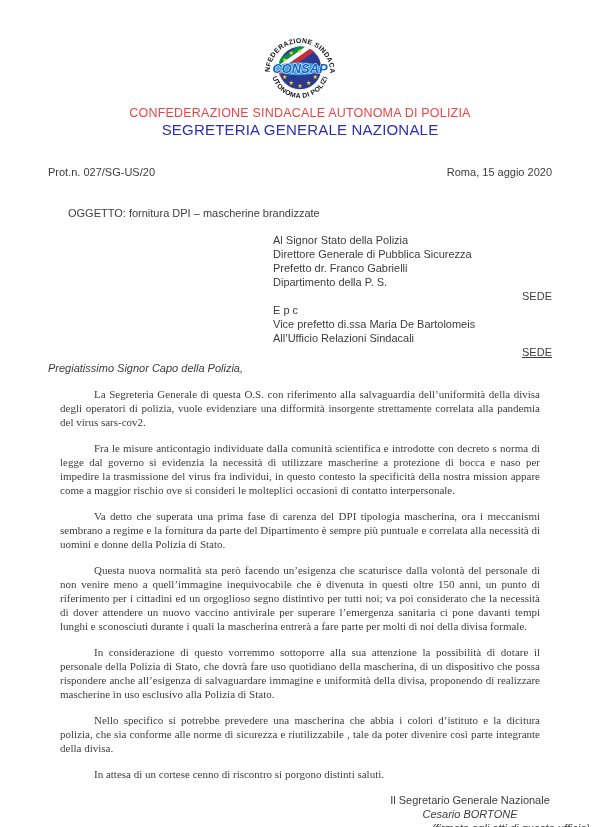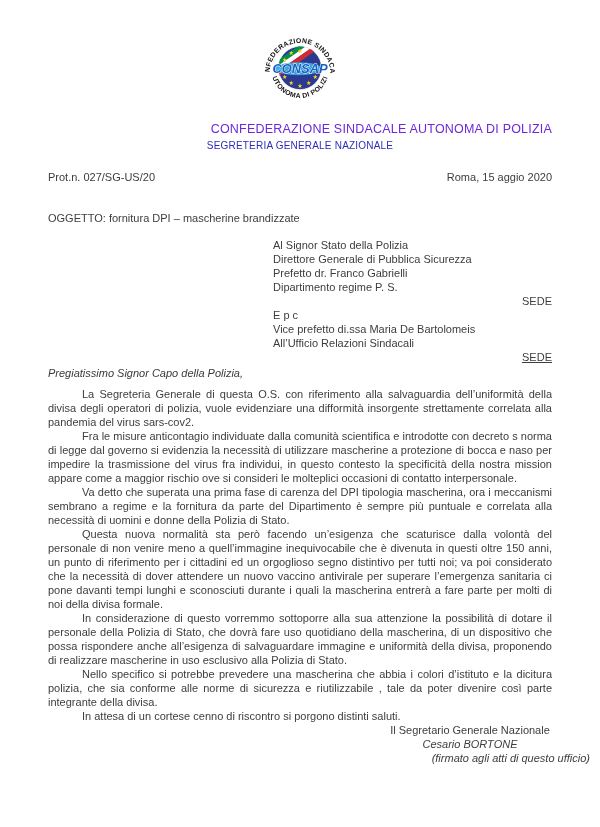--- a/index.html
+++ b/index.html
@@ -9,31 +9,31 @@
     box-sizing:border-box;
     padding:0 48px;
     background:#ffffff;
     font-family:"Liberation Sans", sans-serif;
     font-size:11px;
     line-height:14px;
     color:#3d3d3d;
     overflow:hidden;
   }
   .logo-wrap{text-align:center;padding-top:30px;height:76px;}
-  .org-name{margin-top:16px;text-align:right;font-size:12.5px;color:#6d28d9;letter-spacing:.2px;}
-  .division{margin-top:3px;text-align:center;font-size:10px;color:#2d2db8;letter-spacing:.2px;}
-  .meta-row{display:flex;justify-content:space-between;margin-top:17px;color:#3d3d3d;}
-  .subject{margin-top:27px;}
+  .org-name{margin-top:0;text-align:center;font-size:12.5px;color:#ef4444;letter-spacing:.2px;}
+  .division{margin-top:3px;text-align:center;font-size:15px;color:#2d2db8;letter-spacing:.2px;}
+  .meta-row{display:flex;justify-content:space-between;margin-top:28px;color:#3d3d3d;}
+  .subject{margin-top:27px;margin-left:20px;}
   .recipient-block{margin-left:225px;}
   .recipient-block.first{margin-top:13px;}
   .sede-line{text-align:right;}
   .sede-line.underlined span{text-decoration:underline;}
   .salutation{font-style:italic;margin-top:2px;color:#3a3a3a;}
   .body-text{margin-top:7px;}
-  .body-text p{margin:0;text-align:justify;text-indent:34px;}
+  .body-text p{margin:12px;text-align:justify;text-indent:34px;font-family:Liberation Serif, serif;}
   .closing{margin-top:14px;text-indent:34px;}
   .signature{
     width:240px;
     margin-left:auto;
     transform:translateX(38px);
     text-align:center;
   }
   .signature .sig-name{font-weight:normal;font-style:italic;}
   .signature .sig-note{font-style:italic;text-align:right;}
   .logo-svg{display:inline-block;}
@@ -93,21 +93,21 @@
     <span>Prot.n. 027/SG-US/20</span>
     <span>Roma, 15 aggio 2020</span>
   </div>
 
   <div class="subject">OGGETTO: fornitura DPI – mascherine brandizzate</div>
 
   <div class="recipient-block first">
     <div>Al Signor Stato della Polizia</div>
     <div>Direttore Generale di Pubblica Sicurezza</div>
     <div>Prefetto dr. Franco Gabrielli</div>
-    <div>Dipartimento regime P. S.</div>
+    <div>Dipartimento della P. S.</div>
   </div>
   <div class="sede-line">
     <span>SEDE</span>
   </div>
 
   <div class="recipient-block">
     <div>E p c</div>
     <div>Vice prefetto di.ssa Maria De Bartolomeis</div>
     <div>All’Ufficio Relazioni Sindacali</div>
   </div>

